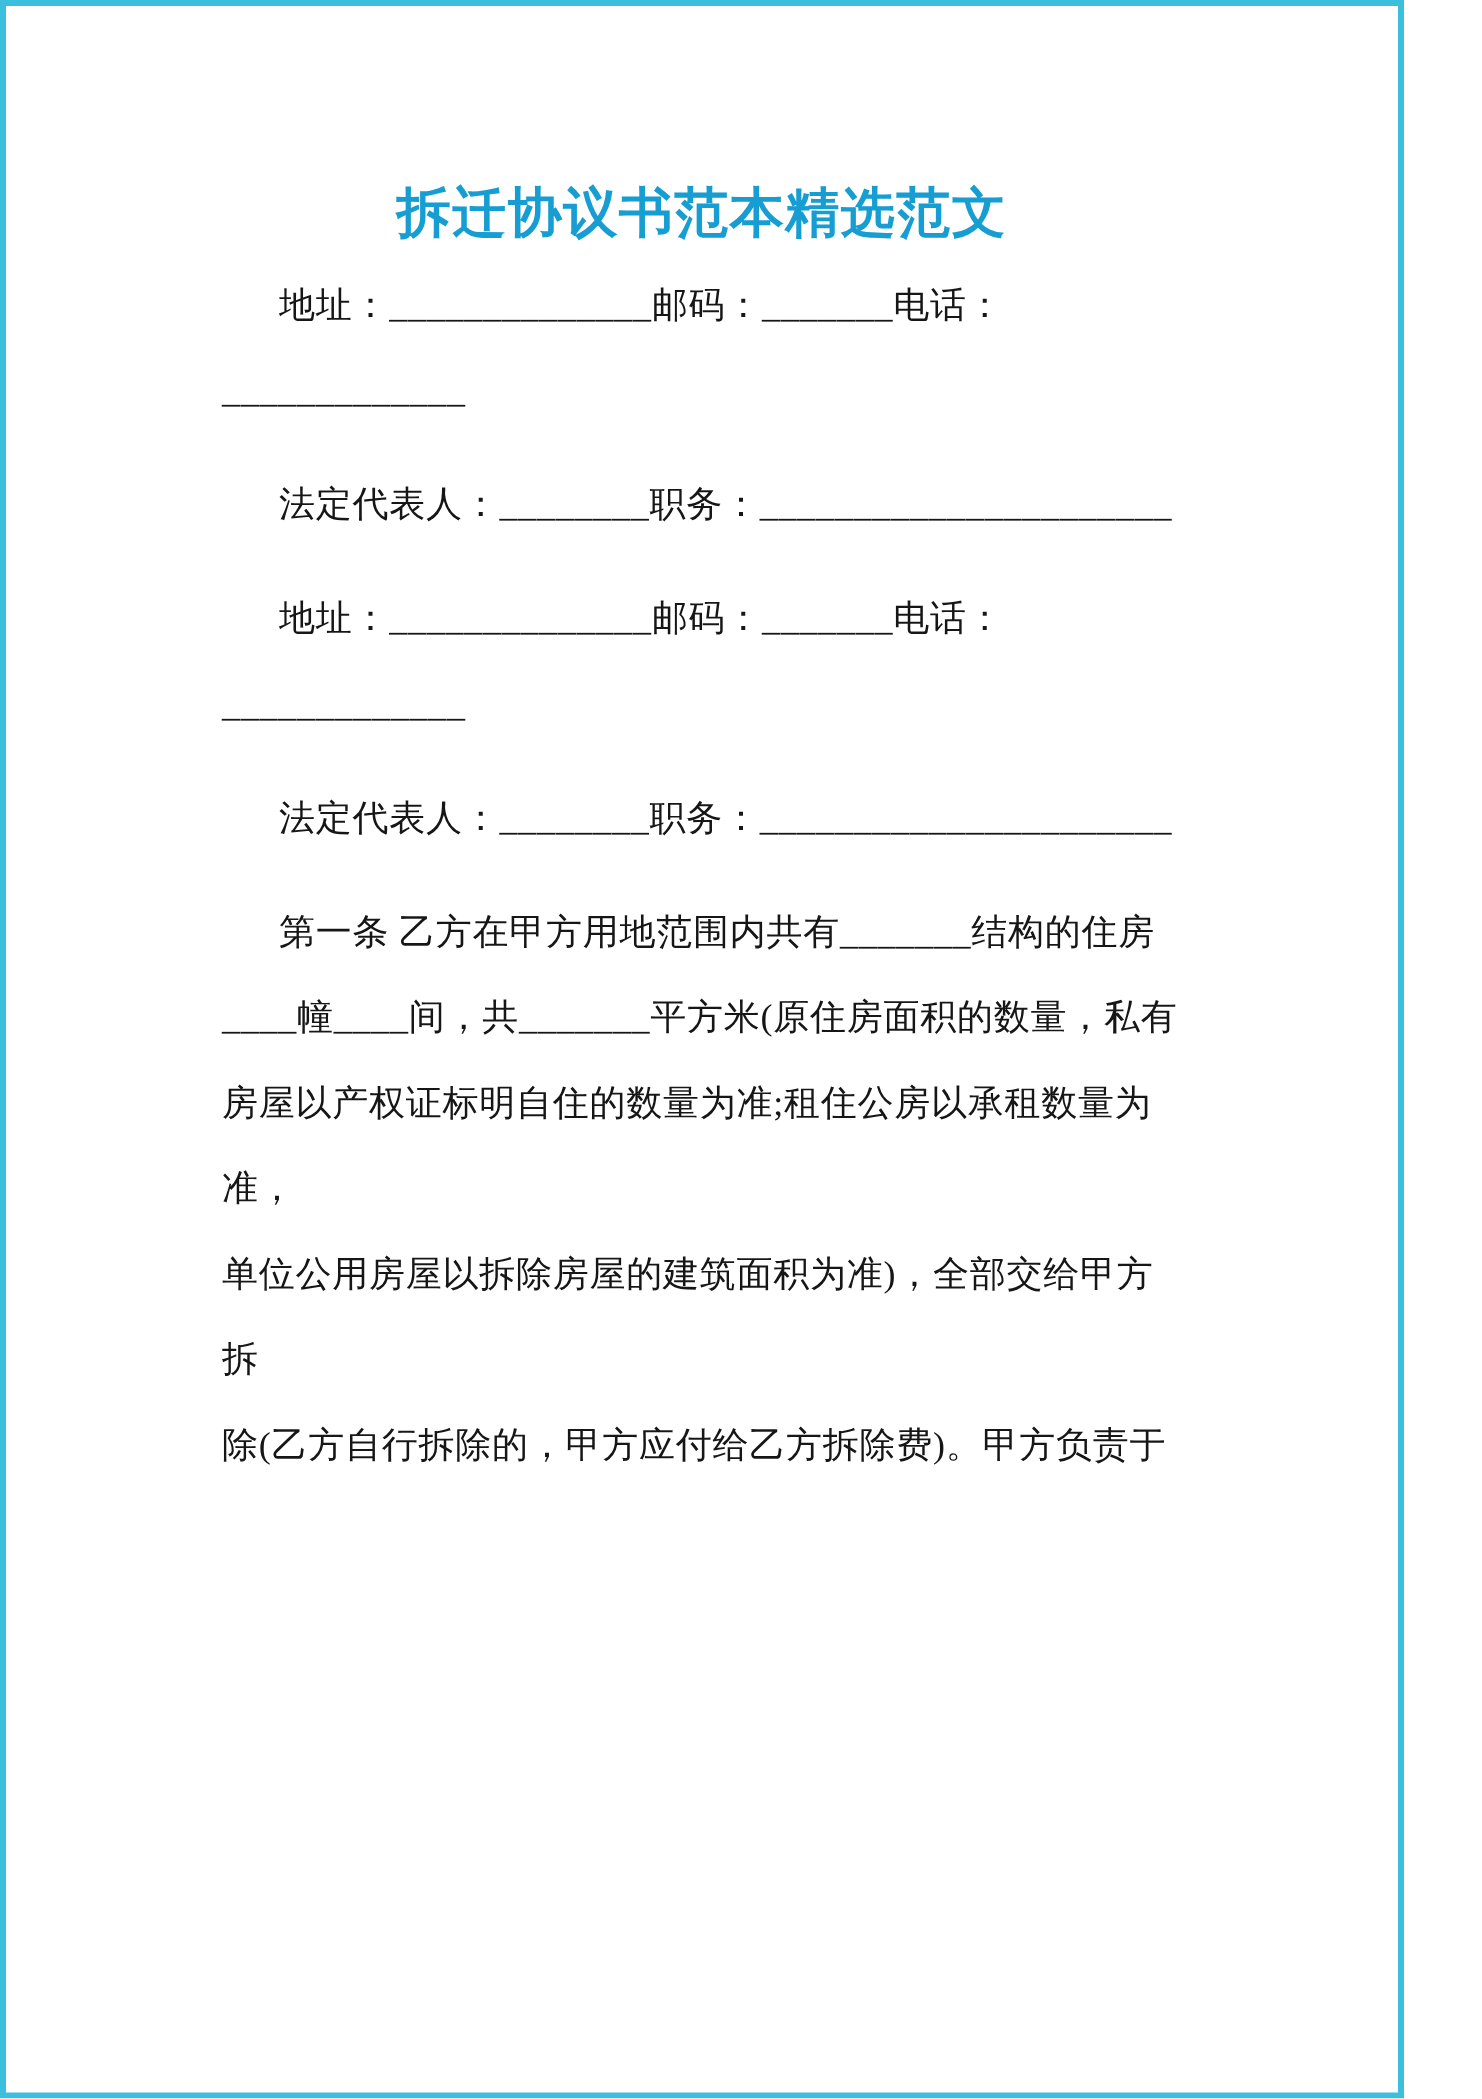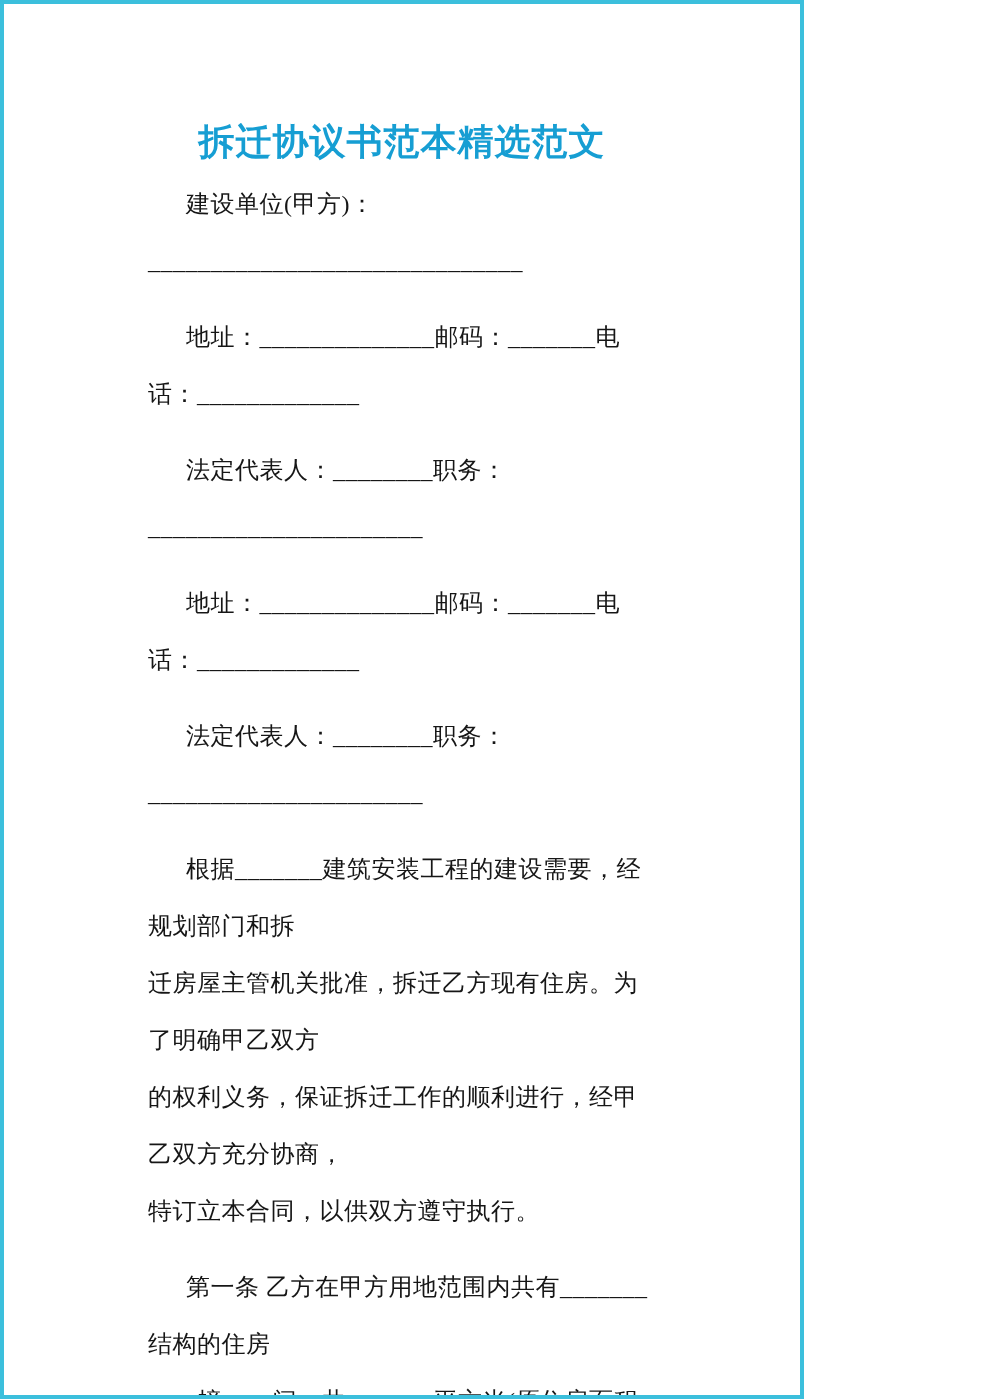--- a/index.html
+++ b/index.html
@@ -1,18 +1,18 @@
 <!DOCTYPE html>
 <html><head>
 <meta charset="utf-8">
 <style>
   html, body { margin: 0; padding: 0; background: #ffffff; }
   .page {
     position: relative;
-    width: 804px;
+    width: 936px;
     height: 1399px;
     box-sizing: border-box;
     background: #ffffff;
     border: 4px solid #3bbfdc;
     padding: 116px 144px 0 144px;
     font-family: "Liberation Serif", "DejaVu Serif", serif;
     color: #161616;
     font-size: 24px;
     letter-spacing: 0.5px;
     overflow: hidden;
@@ -36,35 +36,30 @@
   }
 </style>
 </head>
 <body>
 
 <div class="page">
 
   <h1 class="doc-title">拆迁协议书范本精选范文</h1>
 
 
-  <div class="line">建设单位(甲方)：______________________________</div>
 
   <div class="line">地址：______________邮码：_______电话：_____________</div>
 
   <div class="line">法定代表人：________职务：______________________</div>
 
 
   <div class="line">地址：______________邮码：_______电话：_____________</div>
 
   <div class="line">法定代表人：________职务：______________________</div>
 
-  <div class="para">根据_______建筑安装工程的建设需要，经规划部门和拆
-迁房屋主管机关批准，拆迁乙方现有住房。为了明确甲乙双方
-的权利义务，保证拆迁工作的顺利进行，经甲乙双方充分协商，
-特订立本合同，以供双方遵守执行。</div>
 
   <div class="para">第一条 乙方在甲方用地范围内共有_______结构的住房
 ____幢____间，共_______平方米(原住房面积的数量，私有
 房屋以产权证标明自住的数量为准;租住公房以承租数量为准，
 单位公用房屋以拆除房屋的建筑面积为准)，全部交给甲方拆
 除(乙方自行拆除的，甲方应付给乙方拆除费)。甲方负责于</div>
 
 </div>
 
 </body></html>

